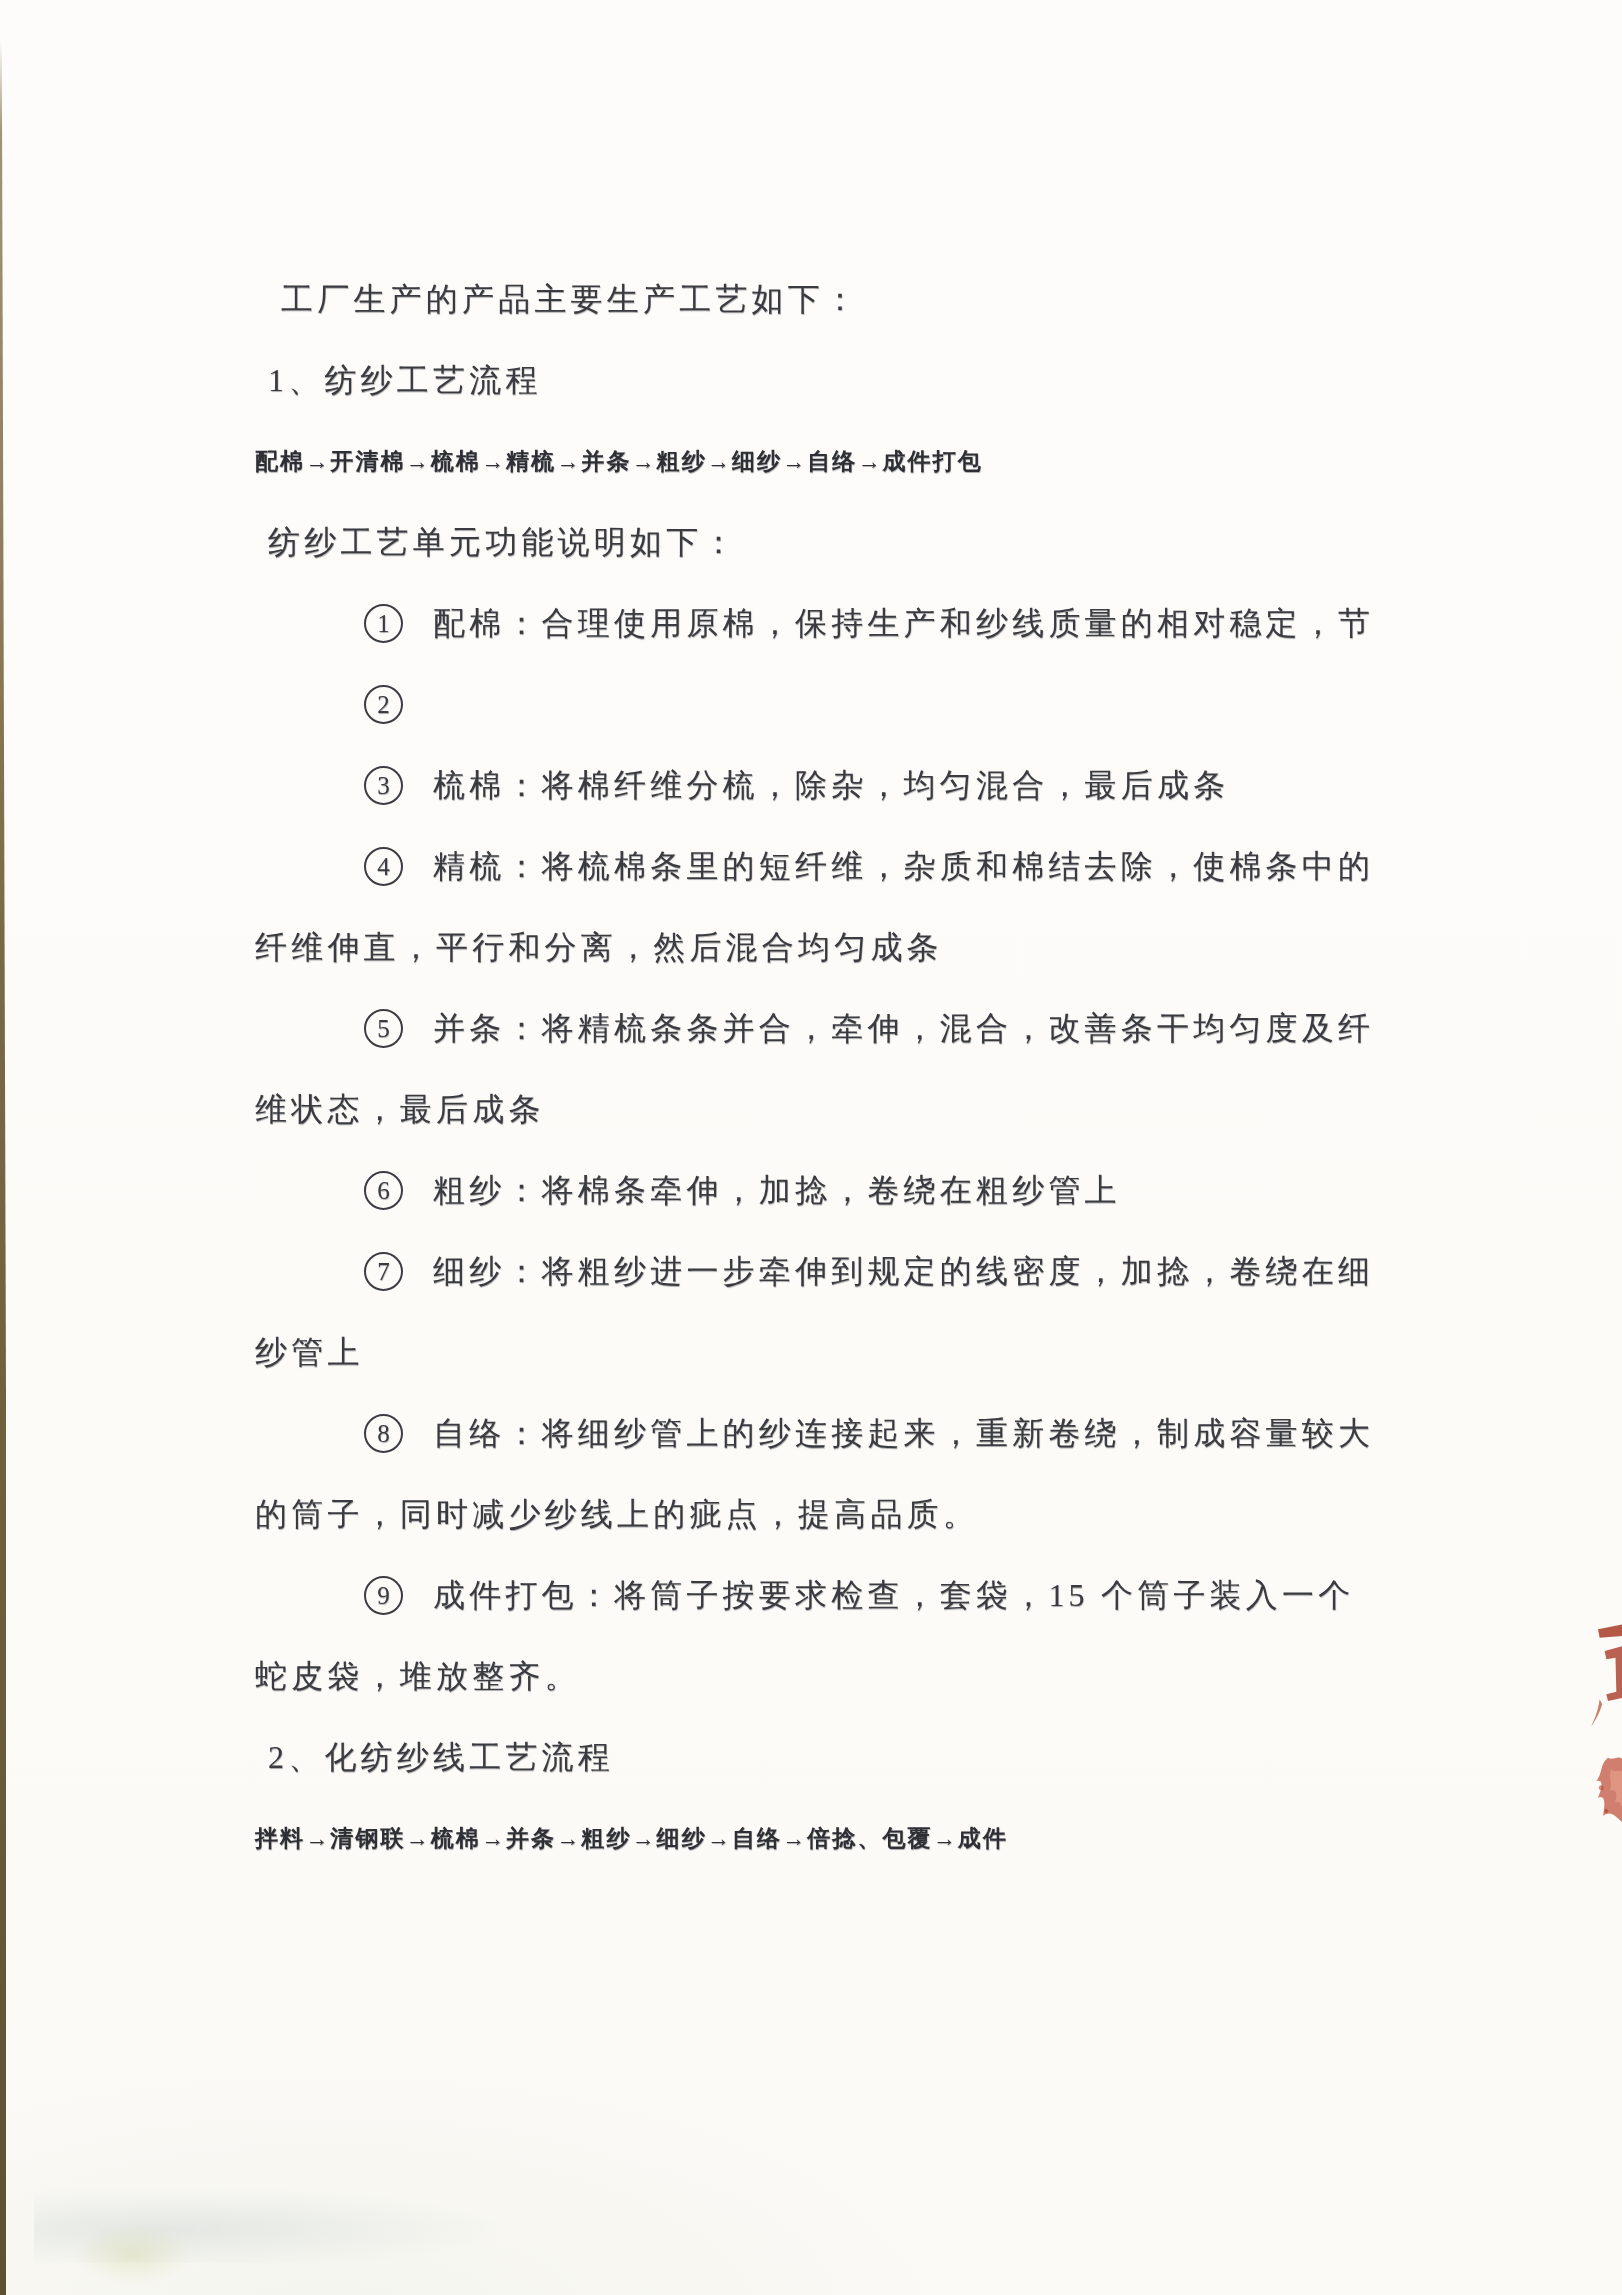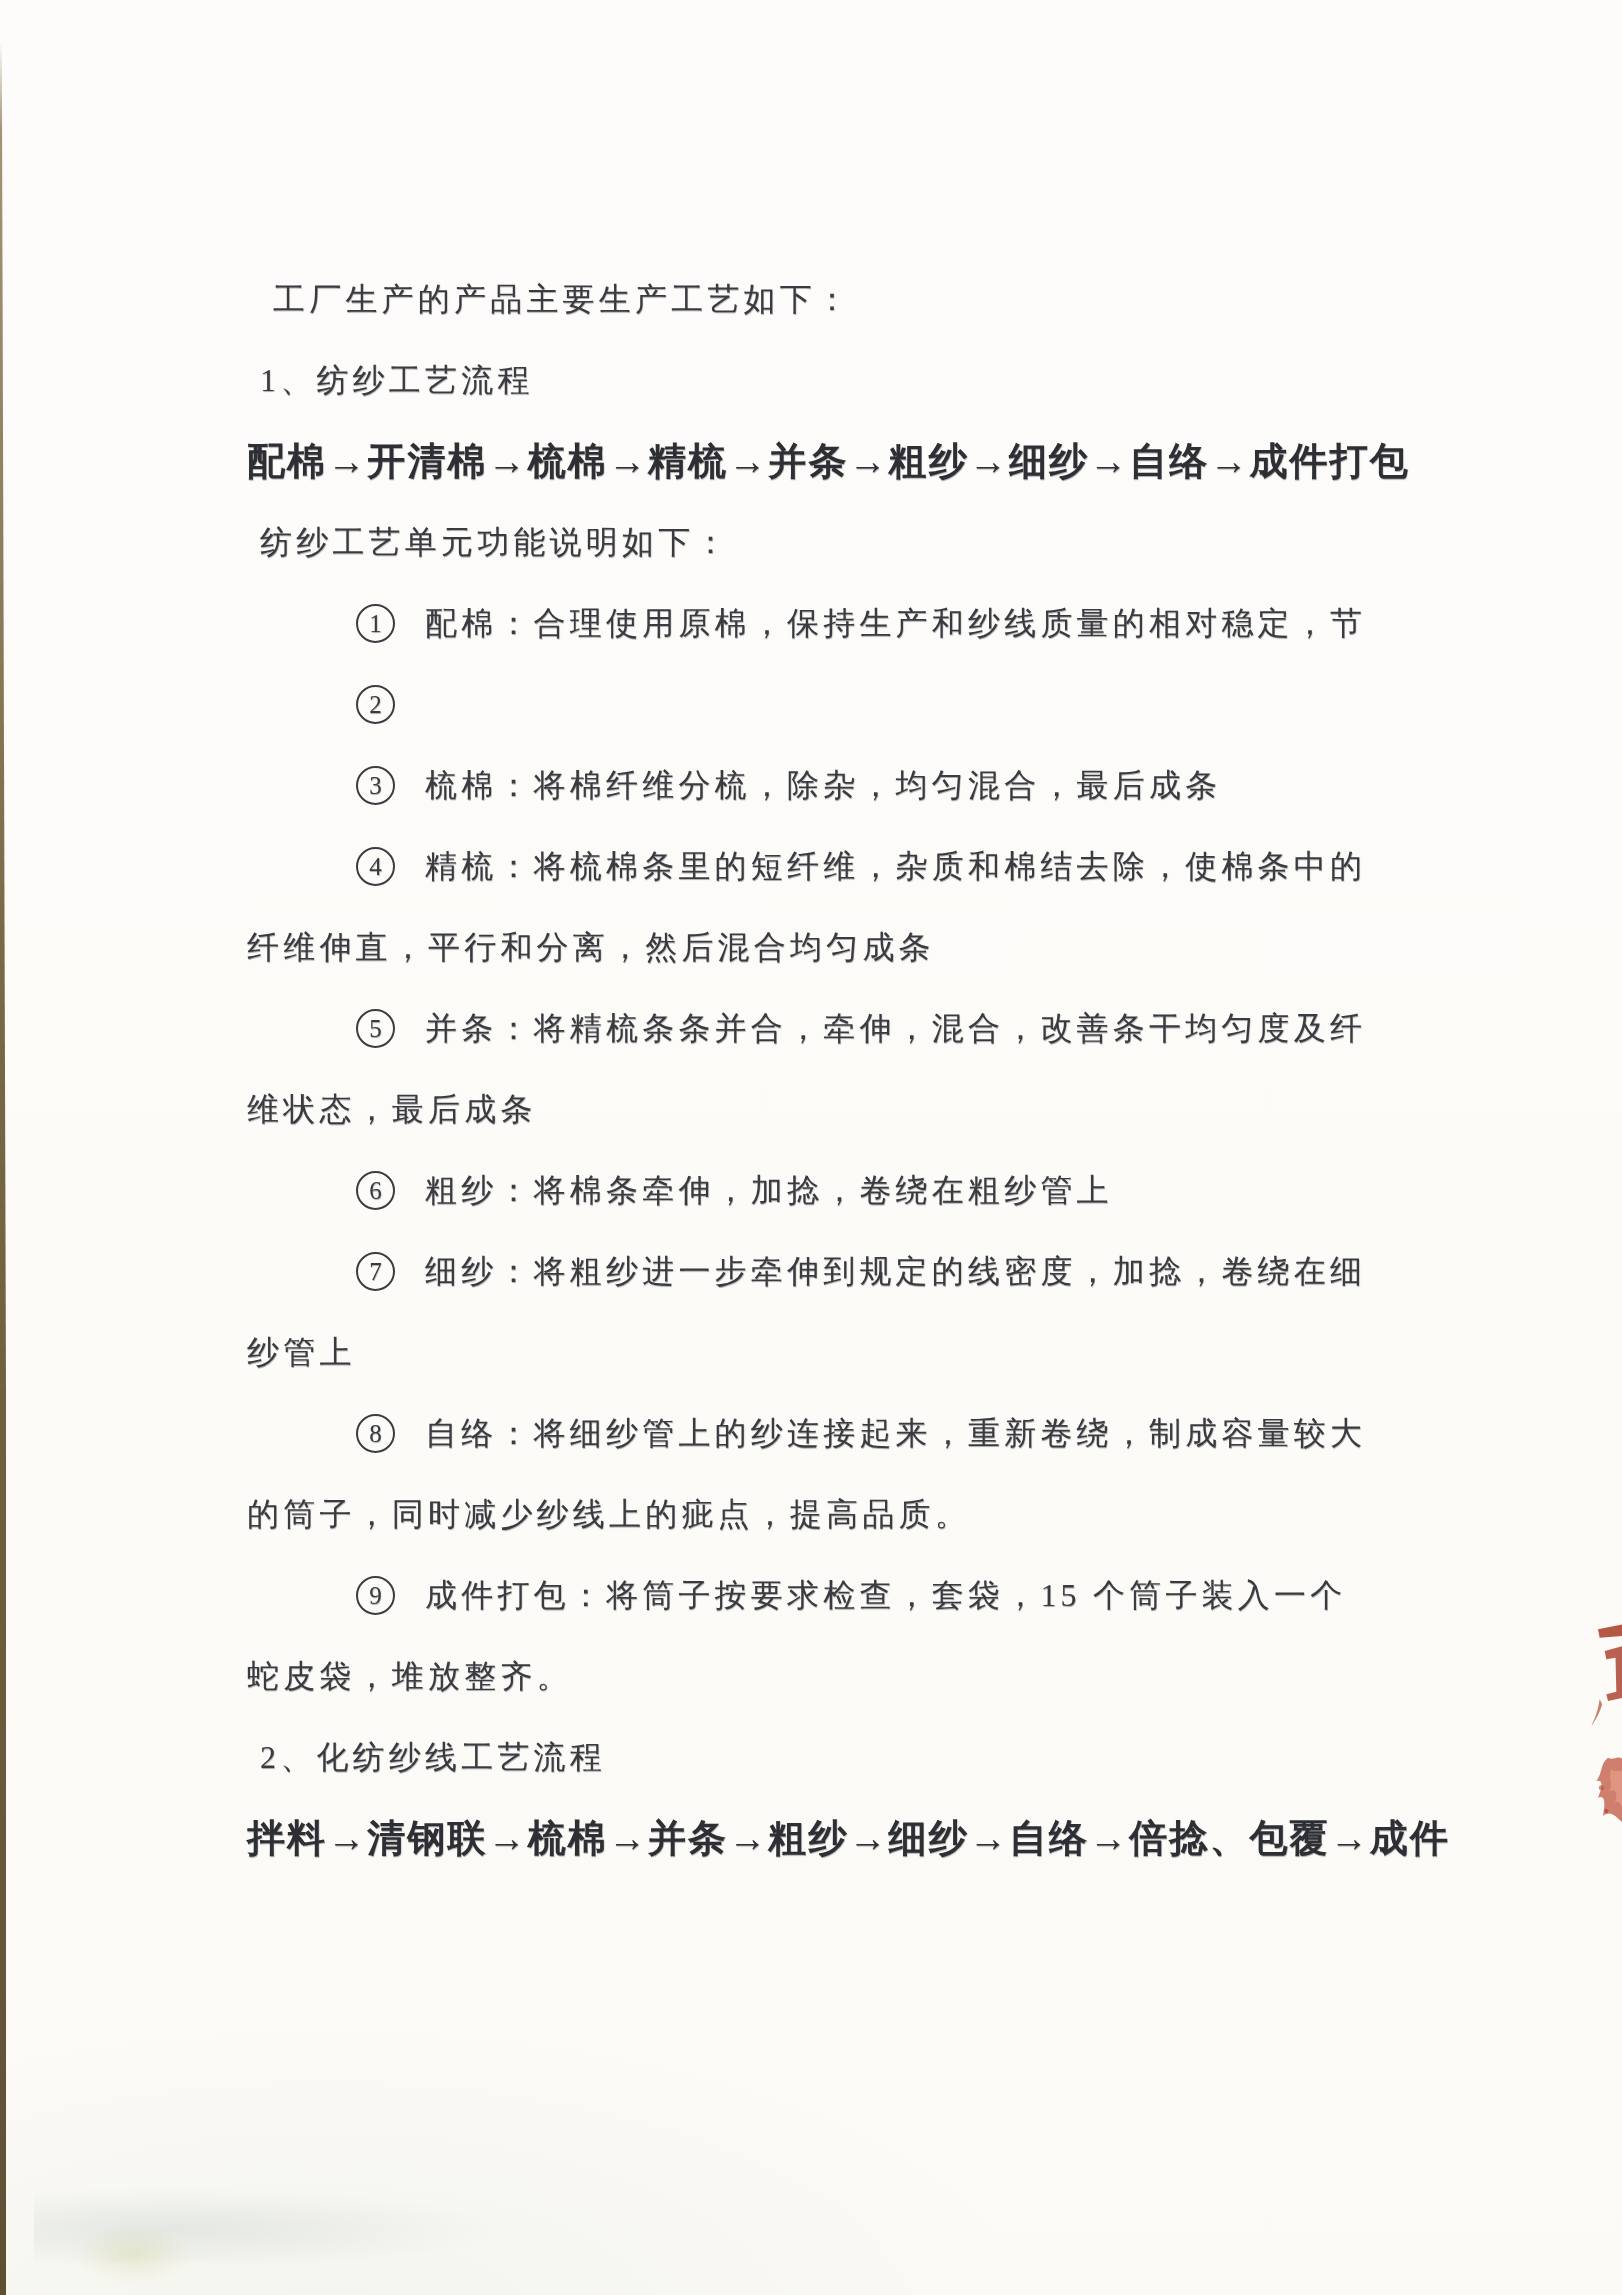--- a/index.html
+++ b/index.html
@@ -24,36 +24,36 @@
     top: 41px;
     bottom: 0;
     width: 6px;
     background: linear-gradient(to bottom, rgba(131,113,74,0.0) 0%, rgba(131,113,74,0.75) 4%, #7a6945 40%, #5f5034 100%);
     clip-path: polygon(0 0, 30% 0, 100% 60%, 100% 100%, 0 100%);
     box-shadow: 1.7px 0 3.4px rgba(140,120,80,0.35);
   }
   .content {
     position: absolute;
     top: 259px;
-    left: 4px;
+    left: 12px;
     right: 0;
   }
   .line {
     height: 81px;
     display: flex;
     align-items: center;
     font-size: 32px;
     letter-spacing: 4.2px;
     color: #3a3b40;
     text-shadow: 0.5px 0.5px 0.8px rgba(70,70,78,0.45);
     white-space: nowrap;
   }
   .l-intro { padding-left: 269px; }
   .l-head  { padding-left: 256px; }
-  .l-flow  { padding-left: 243px; font-weight: bold; font-size: 38px; letter-spacing: 2.1px; color: #2e2f34; text-align: right; }
+  .l-flow  { padding-left: 243px; font-weight: bold; font-size: 23px; letter-spacing: 2.1px; color: #2e2f34; text-align: right; }
   .l-item  { padding-left: 352px; }
   .l-cont  { padding-left: 243px; }
   .circ {
     flex: none;
     width: 39px;
     height: 39px;
     border: 2.5px solid #3c3d43;
     border-radius: 50%;
     display: inline-flex;
     align-items: center;

